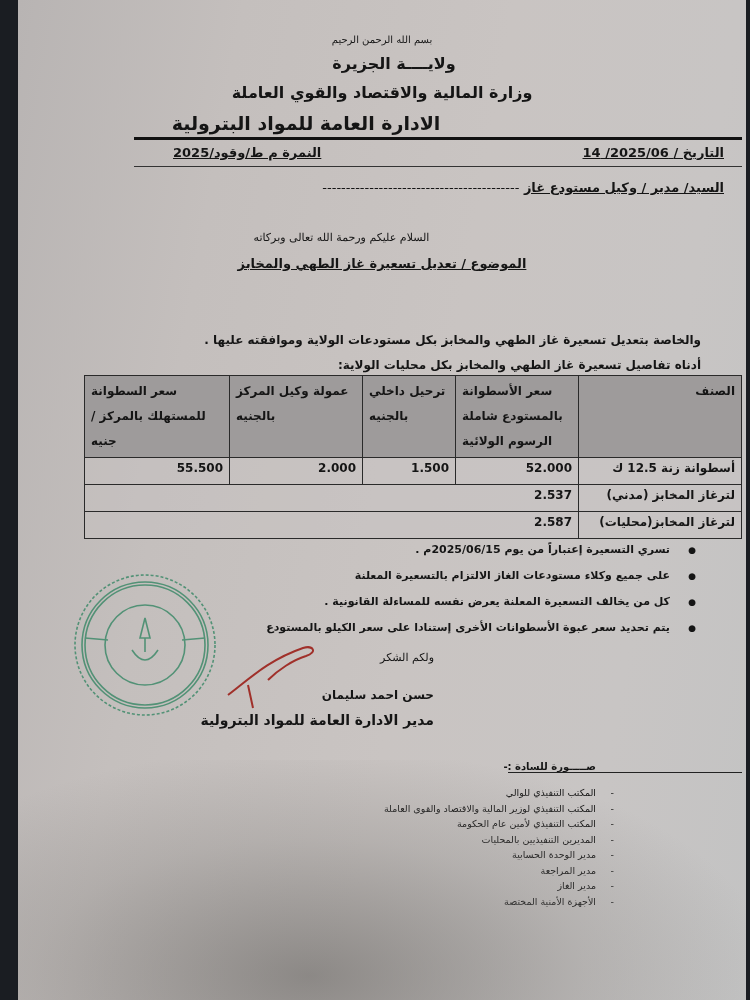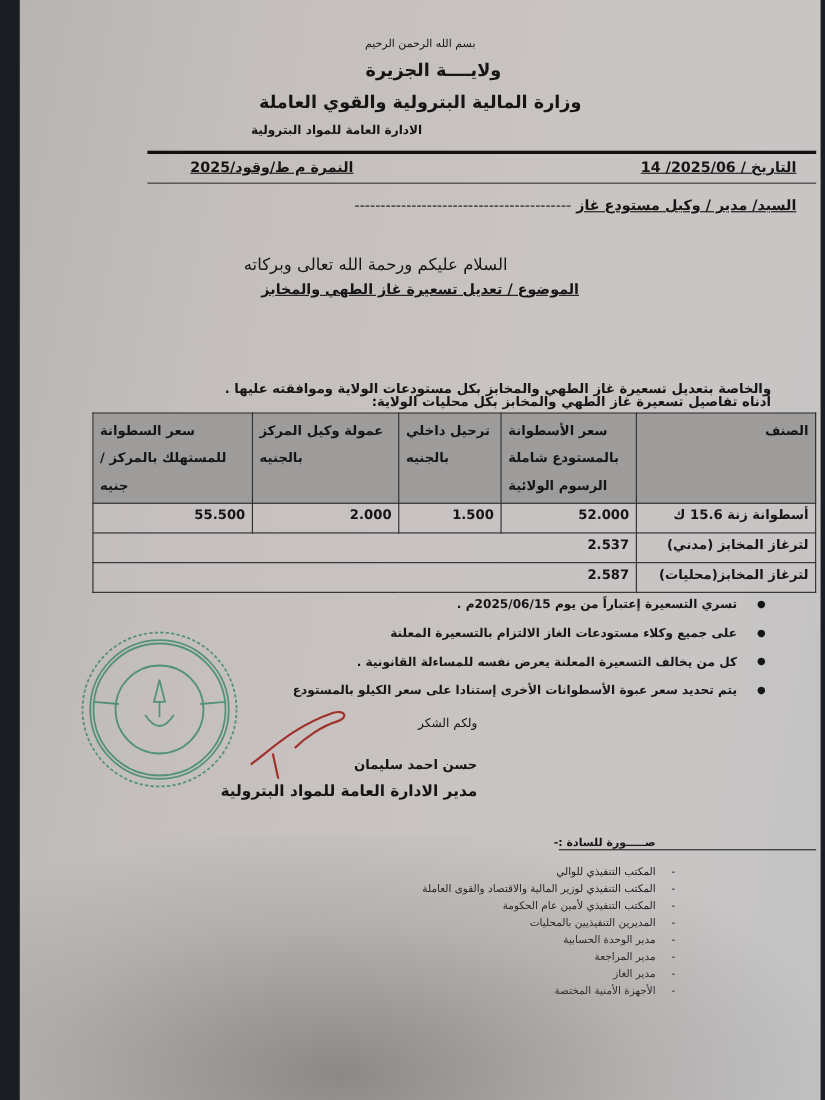--- a/index.html
+++ b/index.html
@@ -17,33 +17,33 @@
   .shade {
     position: absolute; left: 0; top: 760px; width: 728px; height: 240px;
     background: radial-gradient(ellipse at 40% 90%, rgba(90,88,85,0.55) 0%, rgba(120,118,115,0.25) 45%, rgba(0,0,0,0) 75%);
     pointer-events: none;
   }
   .abs { position: absolute; direction: rtl; white-space: nowrap; }
   .c { text-align: center; }
   .basmala { left: 0; width: 728px; top: 34px; font-size: 10px; font-family: "DejaVu Serif", serif; }
   .h1 { left: 0; width: 728px; top: 54px; font-size: 16px; font-weight: bold; margin-left: 12px; }
   .h2 { left: 0; width: 728px; top: 83px; font-size: 16px; font-weight: bold; }
-  .h3 { left: 0; width: 576px; top: 112px; font-size: 11px; font-weight: bold; }
+  .h3 { left: 0; width: 576px; top: 112px; font-size: 19px; font-weight: bold; }
   .rule { position: absolute; left: 116px; width: 608px; top: 137px; height: 3px; background: #111; }
   .date { right: 22px; top: 145px; font-size: 13px; font-weight: bold; text-decoration: underline; }
   .ref { left: 155px; top: 145px; font-size: 13px; font-weight: bold; text-decoration: underline; }
   .rule2 { position: absolute; left: 116px; width: 608px; top: 166px; height: 1px; background: #333; }
   .to { right: 22px; top: 180px; font-size: 13px; font-weight: bold; }
   .to .u { text-decoration: underline; }
   .to .dots { letter-spacing: 1px; font-weight: normal; }
-  .greet { left: 0; width: 647px; top: 231px; font-size: 15px; font-family: "DejaVu Serif", serif; text-align: center; }
+  .greet { left: 0; width: 647px; top: 231px; font-size: 11px; font-family: "DejaVu Serif", serif; text-align: center; }
   .subject { left: 0; width: 728px; top: 256px; font-size: 13px; font-weight: bold; text-align: center; text-decoration: underline; }
   .para { font-size: 12px; font-weight: bold; }
   .p1 { right: 54px; top: 306px; }
-  .p2 { right: 45px; top: 346px; }
+  .p2 { right: 45px; top: 333px; }
   .p3 { right: 45px; top: 358px; }
   table.price {
     position: absolute; left: 66px; top: 375px; width: 658px;
     border-collapse: collapse; direction: rtl; font-size: 12px; font-weight: bold;
   }
   table.price td, table.price th {
     border: 1.2px solid #2a2a2a; padding: 3px 6px; vertical-align: top;
   }
   table.price th { background: #9e9b9b; font-weight: bold; text-align: left; line-height: 25px; height: 70px; }
   table.price th.first { text-align: right; }
@@ -69,21 +69,21 @@
   ul.cc li { height: 15.5px; line-height: 15.5px; position: relative; padding-right: 18px; }
   ul.cc li::before { content: "-"; position: absolute; right: 0; }
 </style>
 </head>
 <body>
 
 <div class="page">
 
   <div class="abs c basmala">بسم الله الرحمن الرحيم</div>
   <div class="abs c h1">ولايــــة الجزيرة</div>
-  <div class="abs c h2">وزارة المالية البترولية والقوي العاملة</div>
+  <div class="abs c h2">وزارة المالية والاقتصاد والقوي العاملة</div>
   <div class="abs c h3">الادارة العامة للمواد البترولية</div>
   <div class="rule"></div>
 
   <div class="abs date">
     <span>التاريخ /</span>
     <span>2025/06/ 14</span>
   </div>
   <div class="abs ref">
     <span>النمرة م ط/وقود/</span><span>2025</span>
   </div>
@@ -103,21 +103,21 @@
   <table class="price">
     <tbody>
         <tr>
       <th class="first" style="width:150px">الصنف</th>
       <th style="width:110px">سعر الأسطوانة بالمستودع شاملة الرسوم الولائية</th>
       <th style="width:80px">ترحيل داخلي بالجنيه</th>
       <th style="width:120px">عمولة وكيل المركز بالجنيه</th>
       <th>سعر السطوانة للمستهلك بالمركز / جنيه</th>
     </tr>
     <tr>
-      <td class="label">أسطوانة زنة 15.6 ك</td>
+      <td class="label">أسطوانة زنة 12.5 ك</td>
       <td>52.000</td>
       <td>1.500</td>
       <td>2.000</td>
       <td>55.500</td>
     </tr>
     <tr>
       <td class="label">لترغاز المخابز (مدني)</td>
       <td colspan="4">2.537</td>
     </tr>
     <tr>

